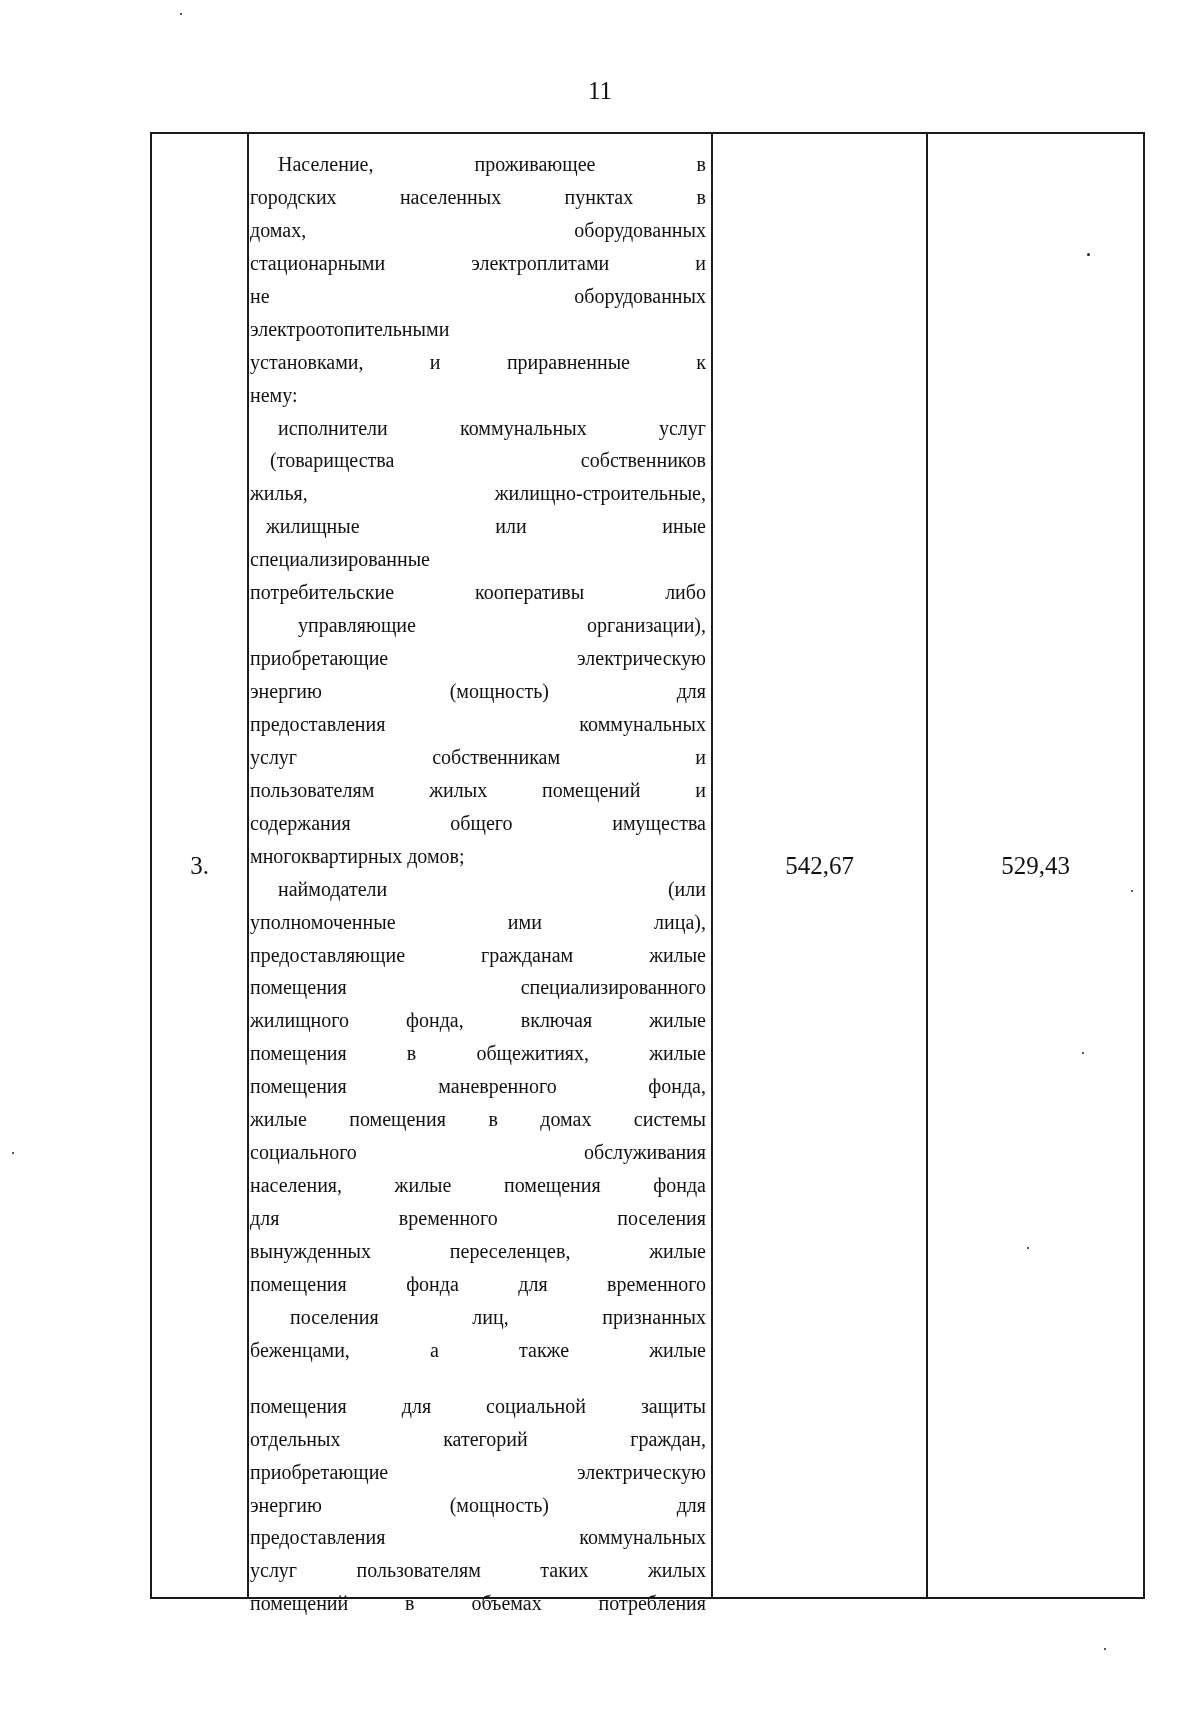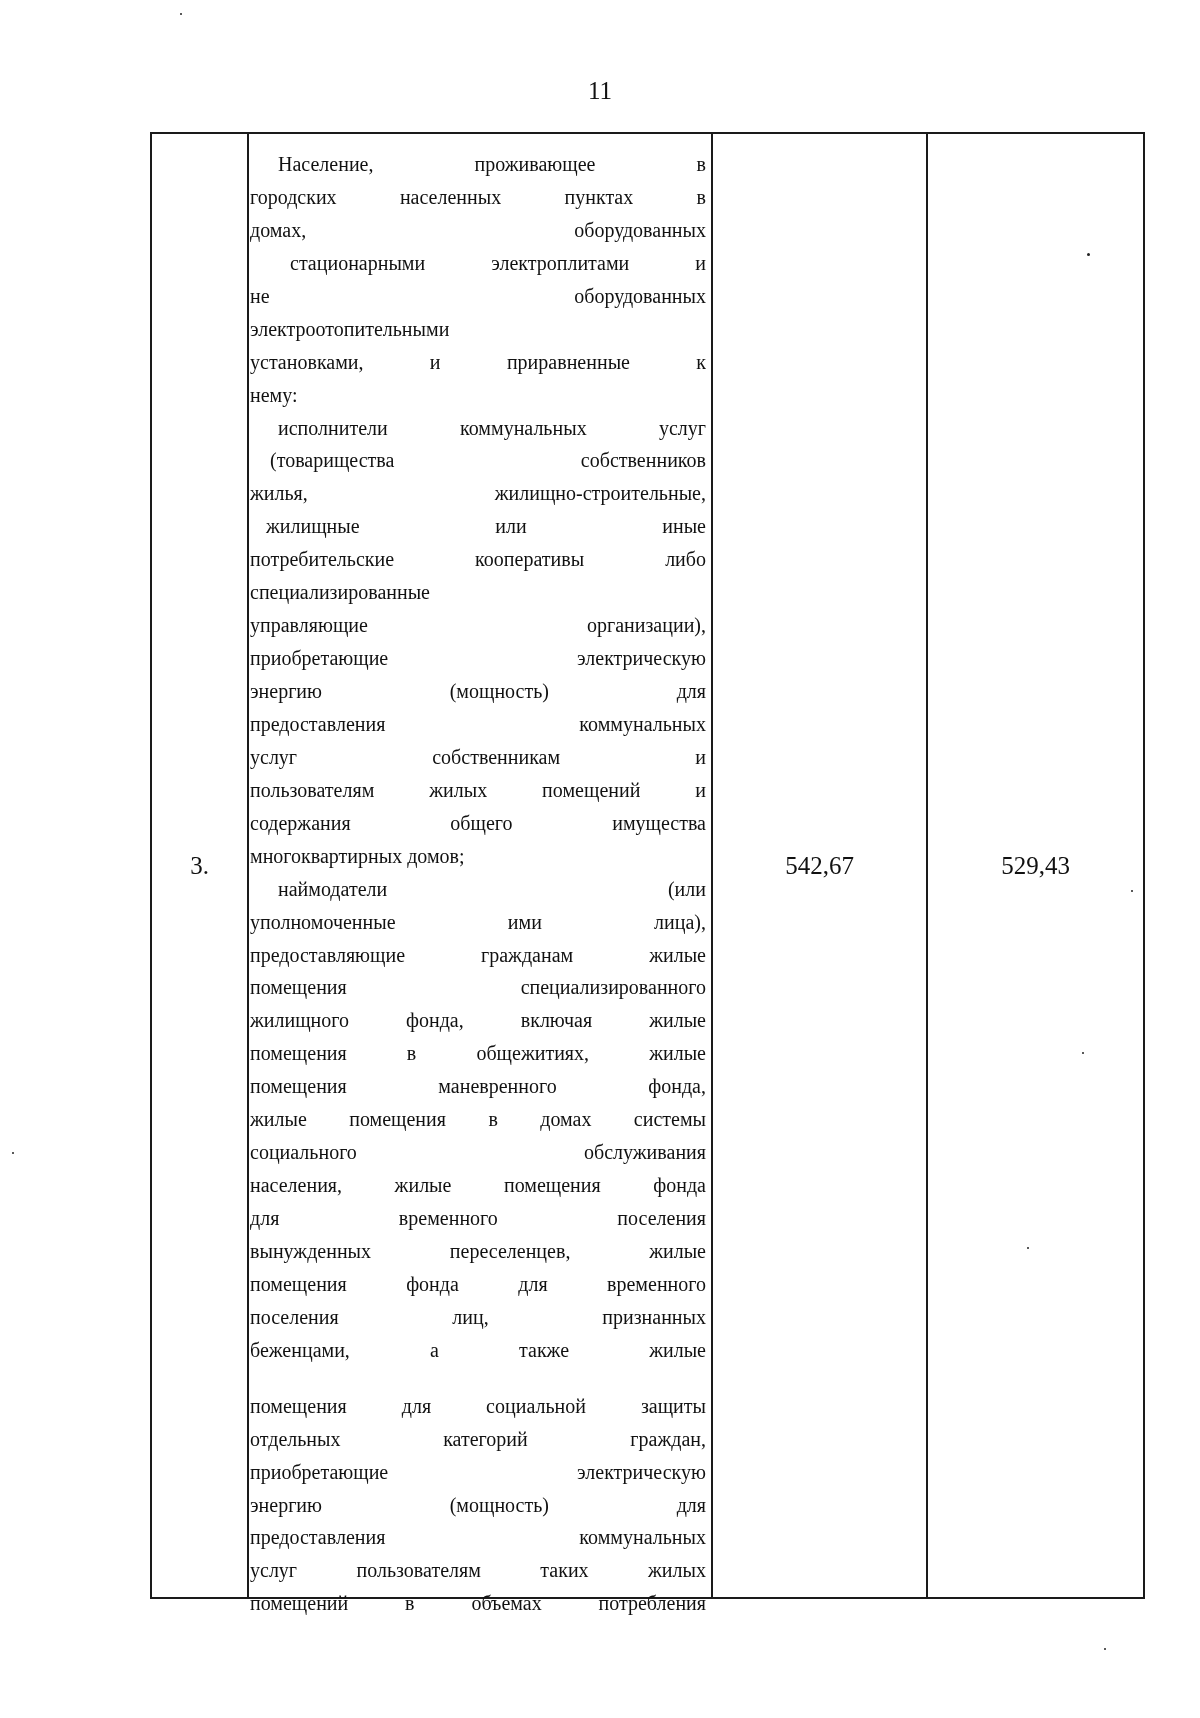--- a/index.html
+++ b/index.html
@@ -101,53 +101,53 @@
   <div class="col-divider" style="left:774px;"></div>
 
   <div class="cell-num">
     <span>3.</span>
   </div>
 
   <div class="cell-text" id="desc">
       <span class="line indent" style="white-space: normal;">Население, проживающее в</span>
       <span class="line" style="white-space: normal;">городских населенных пунктах в</span>
       <span class="line" style="white-space: normal;">домах, оборудованных</span>
-      <span class="line" style="white-space: normal; padding-left: 40px;">стационарными электроплитами и</span>
+      <span class="line" style="white-space: normal;">стационарными электроплитами и</span>
       <span class="line" style="white-space: normal;">не оборудованных</span>
       <span class="line last-left" style="white-space: normal;">электроотопительными</span>
       <span class="line" style="white-space: normal;">установками, и приравненные к</span>
       <span class="line last-left" style="white-space: normal;">нему:</span>
       <span class="line indent" style="white-space: normal;">исполнители коммунальных услуг</span>
       <span class="line" style="white-space: normal; margin-left: 20px;">(товарищества собственников</span>
       <span class="line" style="white-space: normal;">жилья, жилищно-строительные,</span>
       <span class="line" style="white-space: normal; padding-left: 16px;">жилищные или иные</span>
+      <span class="line last-left" style="white-space: normal;">специализированные</span>
       <span class="line" style="white-space: normal;">потребительские кооперативы либо</span>
-      <span class="line last-left" style="white-space: normal;">специализированные</span>
-      <span class="line" style="white-space: normal;">управляющие организации),</span>
+      <span class="line" style="white-space: normal; padding-left: 48px;">управляющие организации),</span>
       <span class="line" style="white-space: normal;">приобретающие электрическую</span>
       <span class="line" style="white-space: normal;">энергию (мощность) для</span>
       <span class="line" style="white-space: normal;">предоставления коммунальных</span>
       <span class="line" style="white-space: normal;">услуг собственникам и</span>
       <span class="line" style="white-space: normal;">пользователям жилых помещений и</span>
       <span class="line" style="white-space: normal;">содержания общего имущества</span>
       <span class="line last-left" style="white-space: normal;">многоквартирных домов;</span>
       <span class="line indent" style="white-space: normal;">наймодатели (или</span>
       <span class="line" style="white-space: normal;">уполномоченные ими лица),</span>
       <span class="line" style="white-space: normal;">предоставляющие гражданам жилые</span>
       <span class="line" style="white-space: normal;">помещения специализированного</span>
       <span class="line" style="white-space: normal;">жилищного фонда, включая жилые</span>
       <span class="line" style="white-space: normal;">помещения в общежитиях, жилые</span>
       <span class="line" style="white-space: normal;">помещения маневренного фонда,</span>
       <span class="line" style="white-space: normal;">жилые помещения в домах системы</span>
       <span class="line" style="white-space: normal;">социального обслуживания</span>
       <span class="line" style="white-space: normal;">населения, жилые помещения фонда</span>
       <span class="line" style="white-space: normal;">для временного поселения</span>
       <span class="line" style="white-space: normal;">вынужденных переселенцев, жилые</span>
       <span class="line" style="white-space: normal;">помещения фонда для временного</span>
-      <span class="line" style="white-space: normal;">поселения лиц, признанных</span>
+      <span class="line" style="white-space: normal; padding-left: 40px;">поселения лиц, признанных</span>
       <span class="line" style="white-space: normal;">беженцами, а также жилые</span>
       <span class="line" style="white-space: normal; margin-top: 23px;">помещения для социальной защиты</span>
       <span class="line" style="white-space: normal;">отдельных категорий граждан,</span>
       <span class="line" style="white-space: normal;">приобретающие электрическую</span>
       <span class="line" style="white-space: normal;">энергию (мощность) для</span>
       <span class="line" style="white-space: normal;">предоставления коммунальных</span>
       <span class="line" style="white-space: normal;">услуг пользователям таких жилых</span>
       <span class="line" style="white-space: normal;">помещений в объемах потребления</span>
     </div>
 

